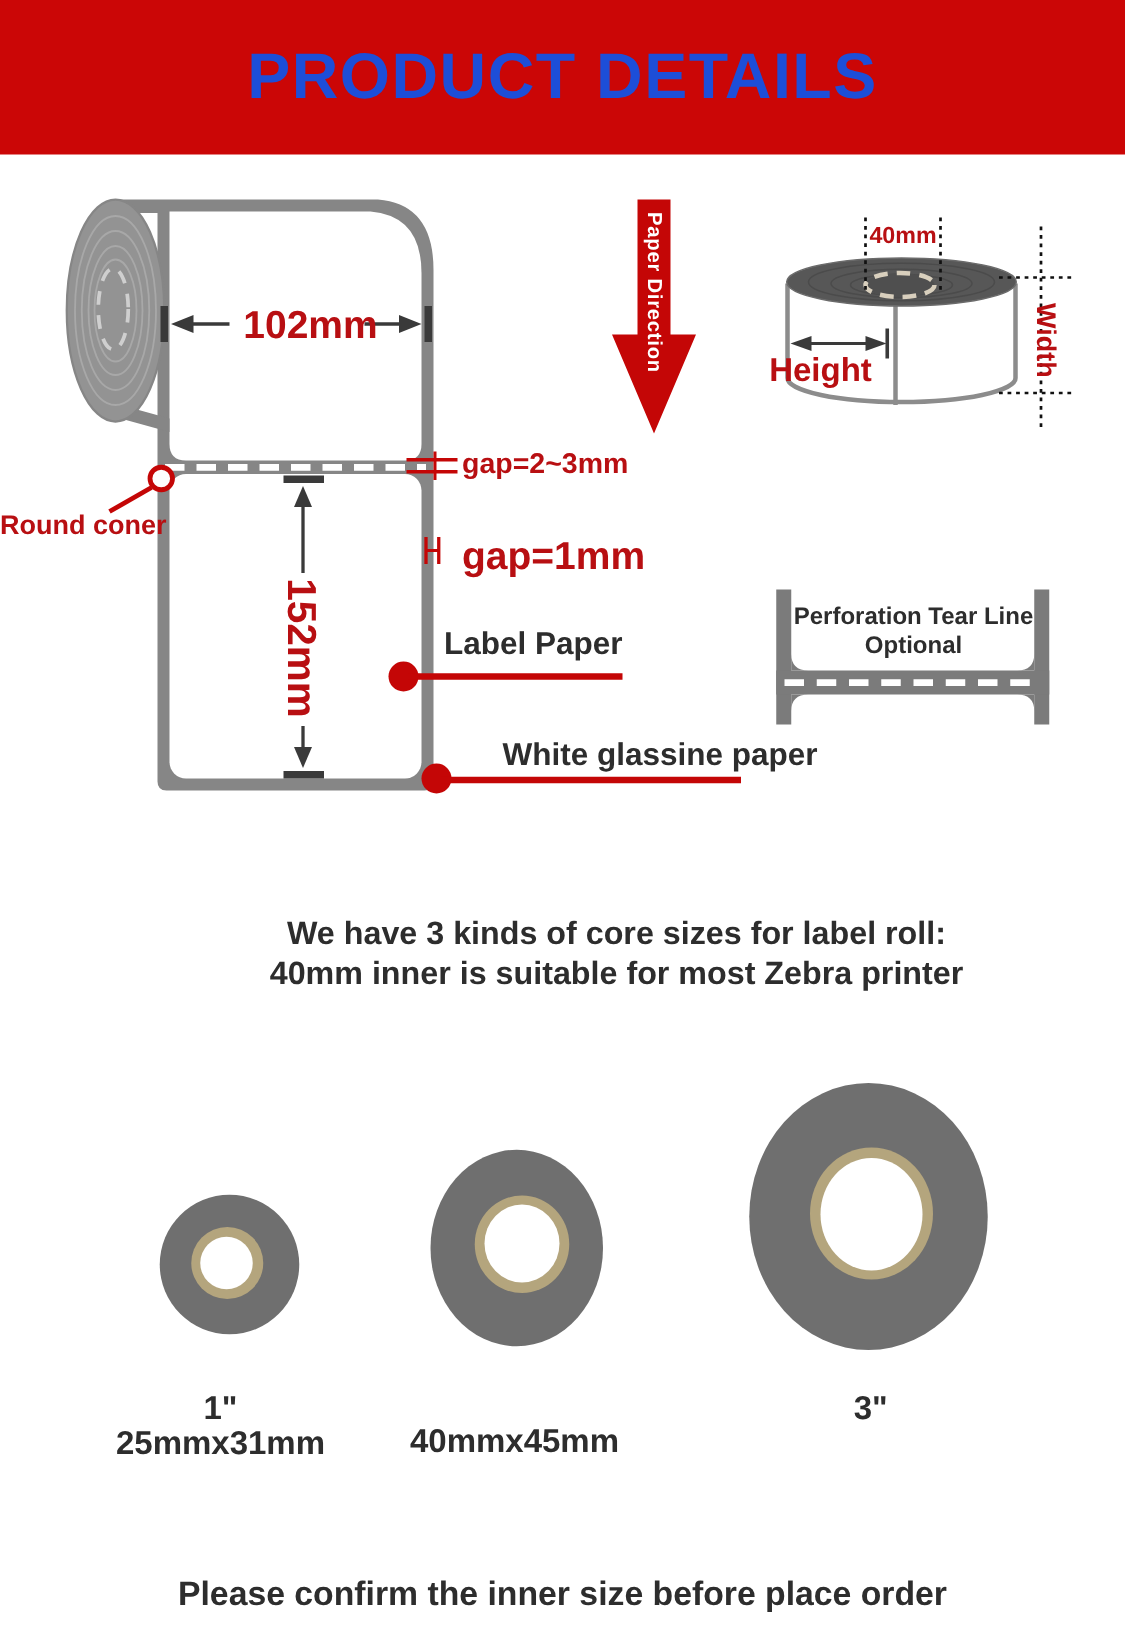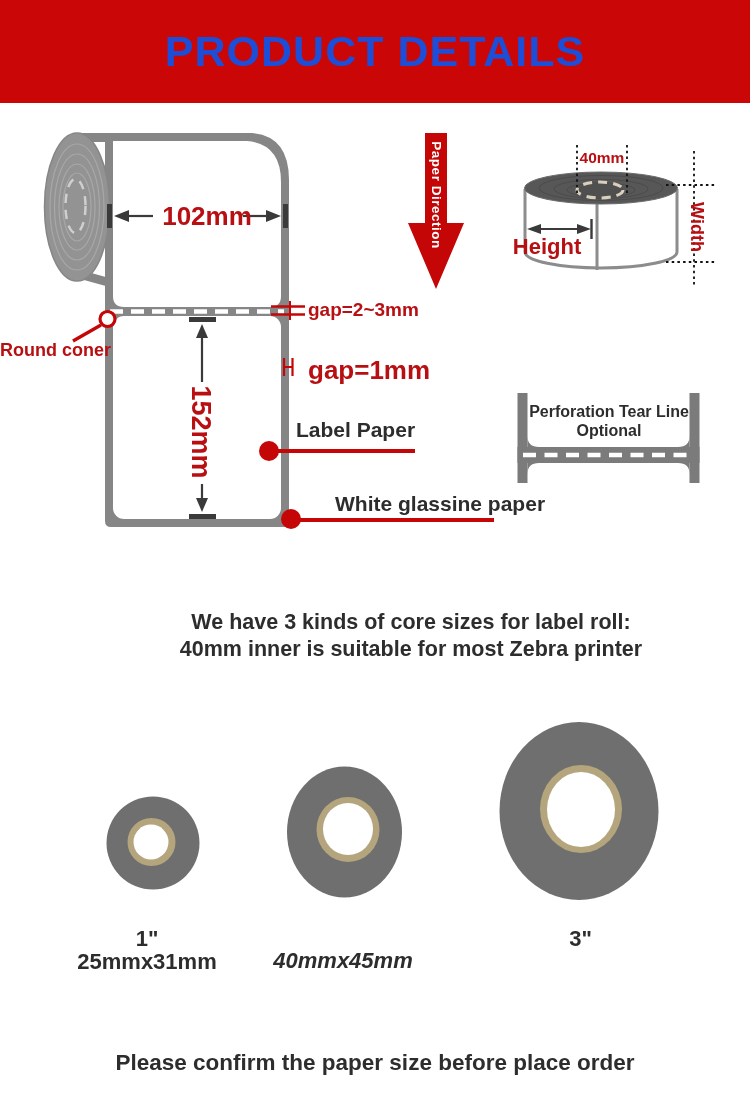--- a/index.html
+++ b/index.html
@@ -22,21 +22,21 @@
   .t-roundconer{left:0;top:340px;font-size:18px;}
   .t-labelpaper{left:296px;top:418px;font-size:21px;}
   .t-glassine{left:296px;top:492px;font-size:21px;margin-left:39px;}
   .t-paperdir{left:371px;top:186px;width:130px;height:18px;font-size:13.5px;line-height:18px;letter-spacing:.5px;}
   .t-40mm{left:567px;top:149px;width:70px;font-size:15.5px;}
   .t-height{left:502px;top:234px;width:90px;font-size:22px;}
   .t-width{left:657px;top:216px;width:80px;height:22px;font-size:18px;line-height:22px;}
   .t-perf{left:523px;top:402px;width:172px;font-size:16px;line-height:19px;}
   .t-note{left:0;top:609px;width:750px;font-size:21.5px;line-height:27px;padding-left:36px;}
   .t-size-s{left:62px;top:928px;width:170px;font-size:22px;line-height:22.5px;}
-  .t-size-m{left:258px;top:950px;width:170px;font-size:22px;line-height:22.5px;font-style:italic;}
+  .t-size-m{left:258px;top:950px;width:170px;font-size:22px;line-height:22.5px;}
   .t-size-l{left:493px;top:928px;width:175px;font-size:22px;line-height:22.5px;}
   .t-footer{left:0;top:1050px;width:750px;font-size:22.5px;}
 </style>
 </head>
 <body>
 
 <div class="page">
 
   <div class="abs banner"></div>
   <div class="abs banner-title">PRODUCT DETAILS</div>
@@ -181,15 +181,15 @@
     <div>1"</div>
     <div>25mmx31mm</div>
   </div>
   <div class="abs dark-t ctr t-size-m">
     <div>40mmx45mm</div>
   </div>
   <div class="abs dark-t ctr t-size-l">
     <div>3"</div>
   </div>
 
-  <div class="abs dark-t ctr t-footer">Please confirm the paper size before place order</div>
+  <div class="abs dark-t ctr t-footer">Please confirm the inner size before place order</div>
 
 </div>
 
 </body></html>

